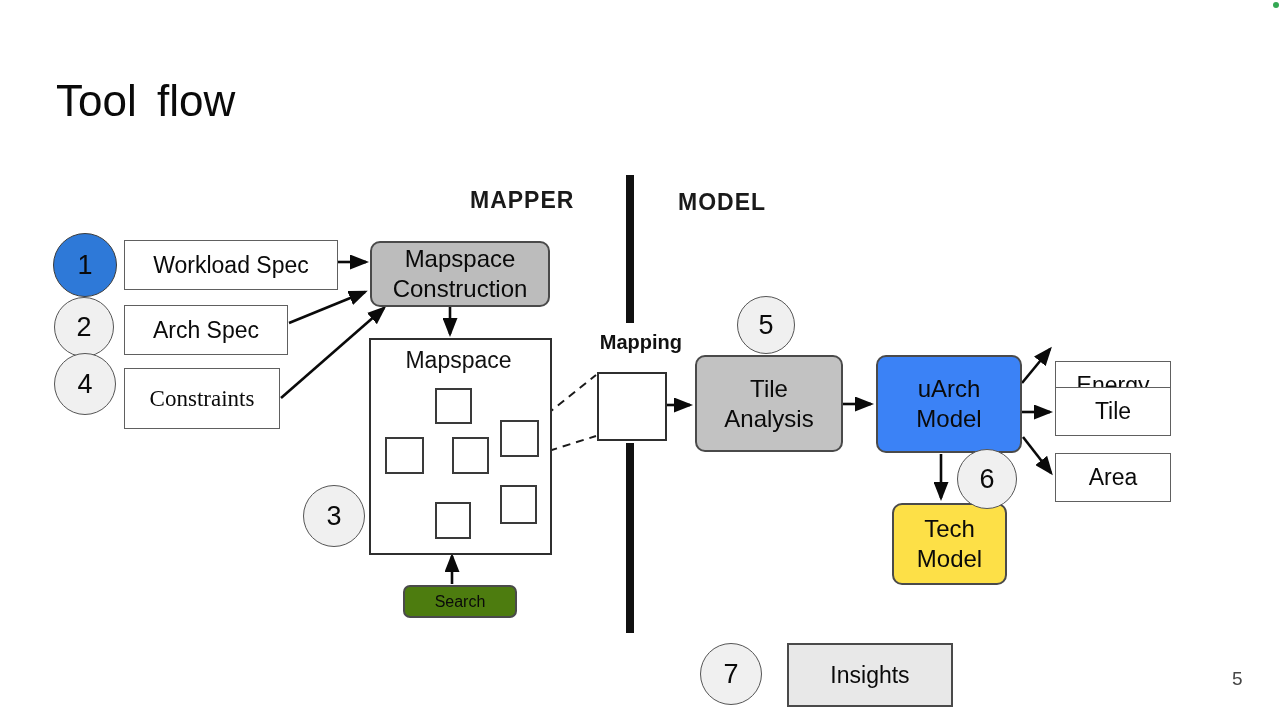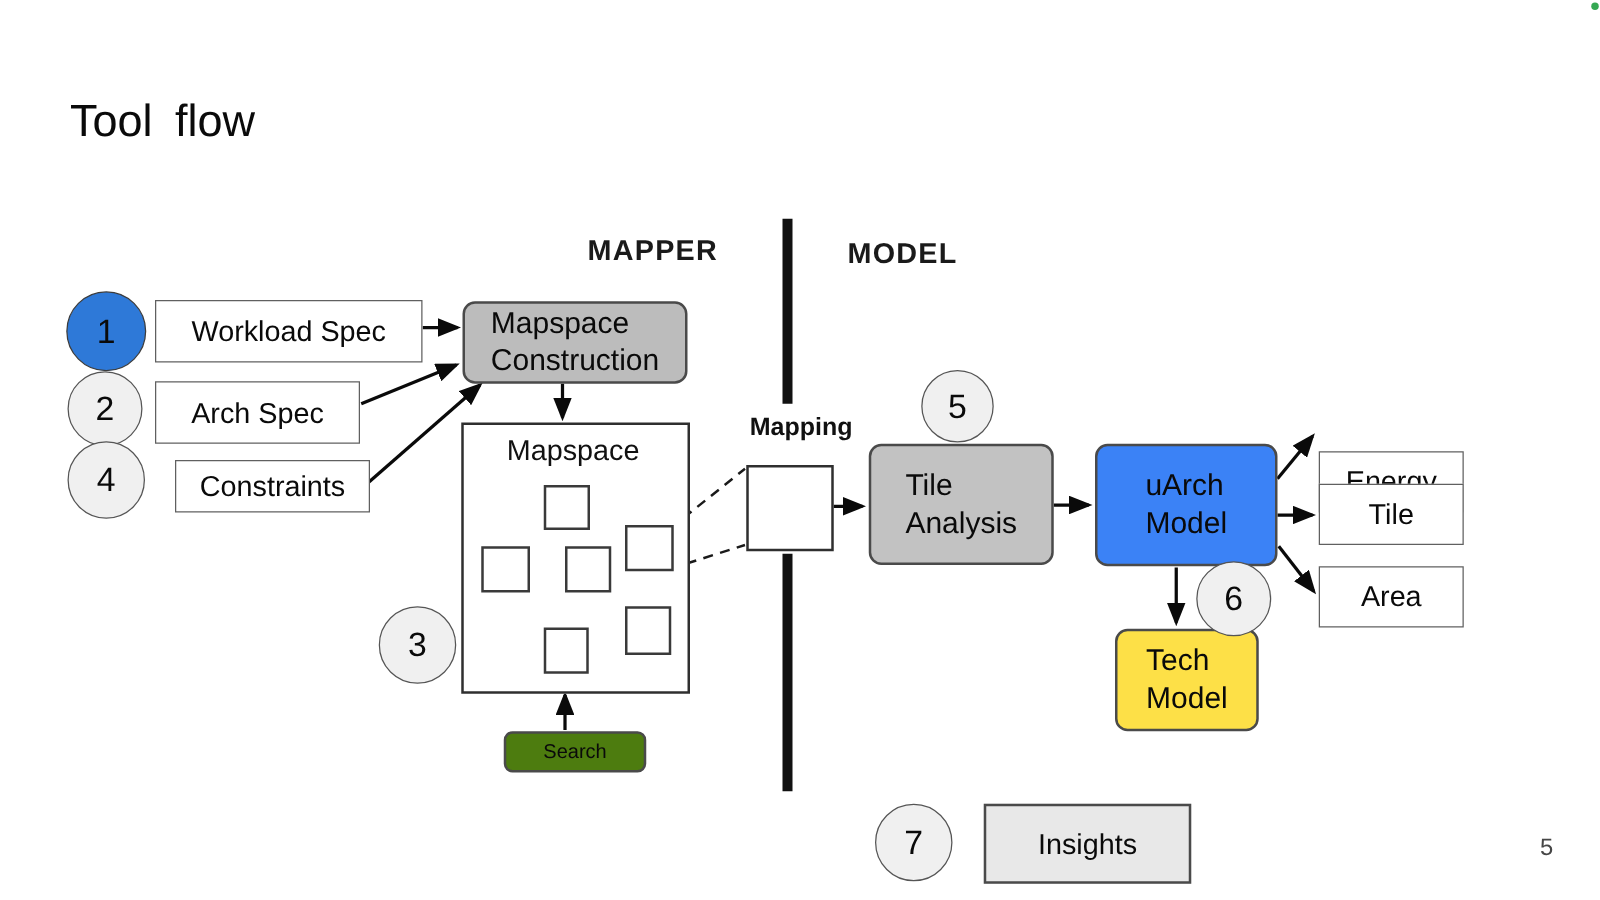--- a/index.html
+++ b/index.html
@@ -1,26 +1,26 @@
 <!DOCTYPE html>
 <html><head>
 <meta charset="utf-8">
 <style>
   html,body{margin:0;padding:0;}
   body{width:1280px;height:720px;background:#ffffff;position:relative;overflow:hidden;
        font-family:"Liberation Sans","DejaVu Sans",sans-serif;color:#111;}
   .abs{position:absolute;}
   
-  .slide-title{left:56px;top:76px;font-size:36px;letter-spacing:0px;word-spacing:8px;color:#0a0a0a;}
+  .slide-title{left:56px;top:76px;font-size:44px;letter-spacing:0px;word-spacing:8px;color:#0a0a0a;}
   
   .section-label{font-size:23px;font-weight:bold;color:#1a1a1a;letter-spacing:1px;}
   
   #connectors{left:0;top:0;width:1280px;height:720px;z-index:1;pointer-events:none;}
   
-  .node{z-index:2;display:flex;align-items:center;justify-content:center;
+  .node{z-index:2;display:flex;align-items:center;justify-content:center;text-align:center;
         box-sizing:border-box;font-size:23px;color:#0a0a0a;}
   .white-box{background:#ffffff;border:1.6px solid #606060;}
   .gray-box{background:#bcbcbc;border:2px solid #4a4a4a;border-radius:10px;font-size:24px;}
   .pre{white-space:pre-line;line-height:1.25;}
   .outline-box{background:#ffffff;border:2px solid #2f2f2f;}
   .mini-square{background:#ffffff;border:2px solid #3a3a3a;z-index:3;}
   
   .step-circle{border-radius:50%;background:#f0f0f0;border:1.7px solid #555;z-index:4;
                display:flex;align-items:center;justify-content:center;font-size:27px;color:#0a0a0a;}
   .step-highlight{background:#2e79d8;border-color:#3c3c3c;}
@@ -79,21 +79,21 @@
   </div>
 <div class="abs step-circle" style="left:957px;top:449px;width:58px;height:58px;">
     <span>6</span>
   </div>
 <div class="abs step-circle" style="left:700px;top:643px;width:60px;height:60px;">
     <span>7</span>
   </div>
 
 <div class="abs node white-box" style="left:124px;top:240px;width:214px;height:50px;">Workload Spec</div>
 <div class="abs node white-box" style="left:124px;top:305px;width:164px;height:50px;">Arch Spec</div>
-<div class="abs node white-box" style="left:140px;top:368px;width:156px;height:42px;">Constraints</div>
+<div class="abs node white-box" style="left:124px;top:368px;width:156px;height:61px;font-family:Liberation Serif, serif;">Constraints</div>
 
 <div class="abs node gray-box pre" style="left:370px;top:241px;width:180px;height:66px;background:#bcbcbc;">Mapspace
 Construction</div>
 
 <div class="abs outline-box" style="left:369px;top:338px;width:179px;height:213px;z-index:2;"></div>
 <div class="abs mapspace-title" style="left:369px;top:347px;width:179px;text-align:center;">Mapspace</div>
 <div class="abs mini-square" style="left:435px;top:388px;width:33px;height:32px;"></div>
 <div class="abs mini-square" style="left:500px;top:420px;width:35px;height:33px;"></div>
 <div class="abs mini-square" style="left:385px;top:437px;width:35px;height:33px;"></div>
 <div class="abs mini-square" style="left:452px;top:437px;width:33px;height:33px;"></div>

